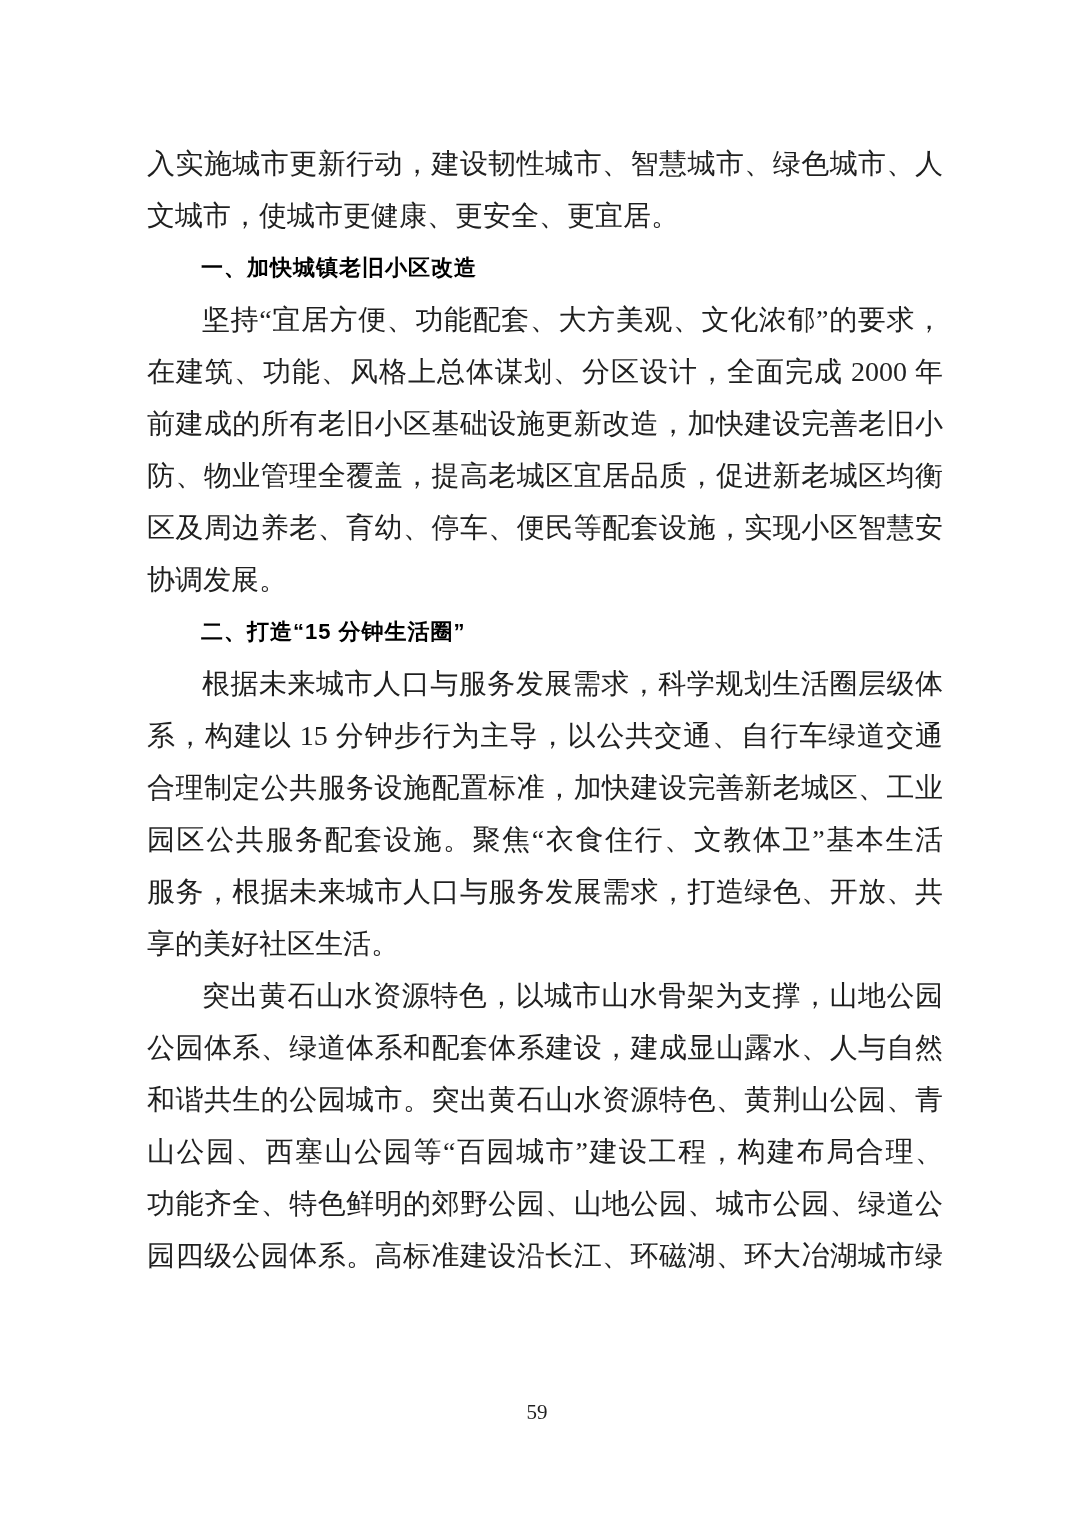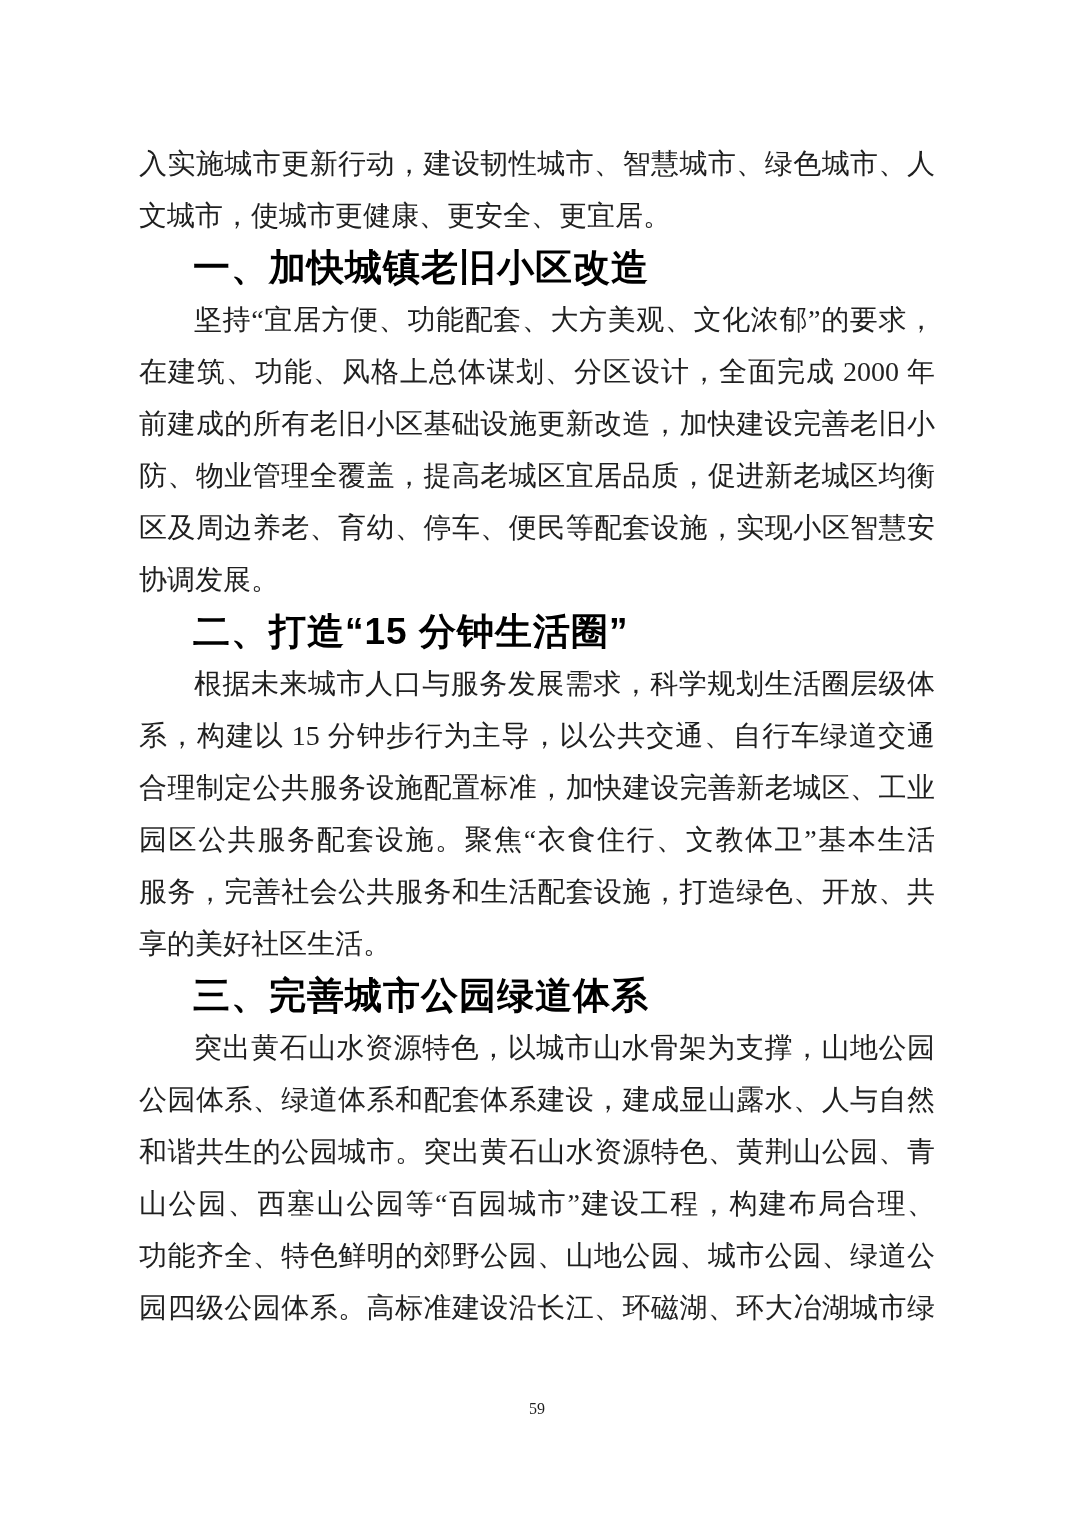--- a/index.html
+++ b/index.html
@@ -9,21 +9,21 @@
   }
   .page {
     position: relative;
     width: 1074px;
     height: 1520px;
     background: #ffffff;
     overflow: hidden;
   }
   .content {
     position: absolute;
-    left: 139px;
+    left: 147px;
     top: 138px;
     width: 796px;
   }
   .line {
     font-family: "Liberation Serif", "DejaVu Serif", serif;
     font-size: 28px;
     line-height: 52px;
     height: 52px;
     color: #1f1f1f;
     text-align: justify;
@@ -35,38 +35,38 @@
   .line.endline {
     text-align-last: left;
     -moz-text-align-last: left;
   }
   .line.indent {
     text-indent: 55px;
   }
   .heading {
     font-family: "Liberation Sans", "DejaVu Sans", sans-serif;
     font-weight: 700;
-    font-size: 37px;
+    font-size: 22px;
     line-height: 52px;
     height: 52px;
     color: #000000;
     padding-left: 54px;
     letter-spacing: 1px;
     white-space: nowrap;
   }
   .footer {
     position: absolute;
     left: 0;
     top: 1400px;
     width: 100%;
     text-align: center;
   }
   .pagenum {
     font-family: "Liberation Serif", "DejaVu Serif", serif;
-    font-size: 16px;
+    font-size: 21px;
     color: #1f1f1f;
   }
 </style>
 </head>
 <body>
 
 <div class="page">
   <main class="content" id="content">
       <div class="line">入实施城市更新行动，建设韧性城市、智慧城市、绿色城市、人</div>
       <div class="line endline">文城市，使城市更健康、更安全、更宜居。</div>
@@ -75,23 +75,22 @@
       <div class="line">在建筑、功能、风格上总体谋划、分区设计，全面完成 2000 年</div>
       <div class="line">前建成的所有老旧小区基础设施更新改造，加快建设完善老旧小</div>
       <div class="line">防、物业管理全覆盖，提高老城区宜居品质，促进新老城区均衡</div>
       <div class="line">区及周边养老、育幼、停车、便民等配套设施，实现小区智慧安</div>
       <div class="line endline">协调发展。</div>
       <div class="heading">二、打造“15 分钟生活圈”</div>
       <div class="line indent">根据未来城市人口与服务发展需求，科学规划生活圈层级体</div>
       <div class="line">系，构建以 15 分钟步行为主导，以公共交通、自行车绿道交通</div>
       <div class="line">合理制定公共服务设施配置标准，加快建设完善新老城区、工业</div>
       <div class="line">园区公共服务配套设施。聚焦“衣食住行、文教体卫”基本生活</div>
-      <div class="line">服务，完善社会公共服务和生活配套设施，打造绿色、开放、共</div>
+      <div class="line">服务，根据未来城市人口与服务发展需求，打造绿色、开放、共</div>
       <div class="line endline">享的美好社区生活。</div>
-      <div class="heading">三、完善城市公园绿道体系</div>
       <div class="line indent">突出黄石山水资源特色，以城市山水骨架为支撑，山地公园</div>
       <div class="line">公园体系、绿道体系和配套体系建设，建成显山露水、人与自然</div>
       <div class="line">和谐共生的公园城市。突出黄石山水资源特色、黄荆山公园、青龙</div>
       <div class="line">山公园、西塞山公园等“百园城市”建设工程，构建布局合理、</div>
       <div class="line">功能齐全、特色鲜明的郊野公园、山地公园、城市公园、绿道公</div>
       <div class="line">园四级公园体系。高标准建设沿长江、环磁湖、环大冶湖城市绿</div>
     </main>
   <footer class="footer">
     <span class="pagenum">59</span>
   </footer>

